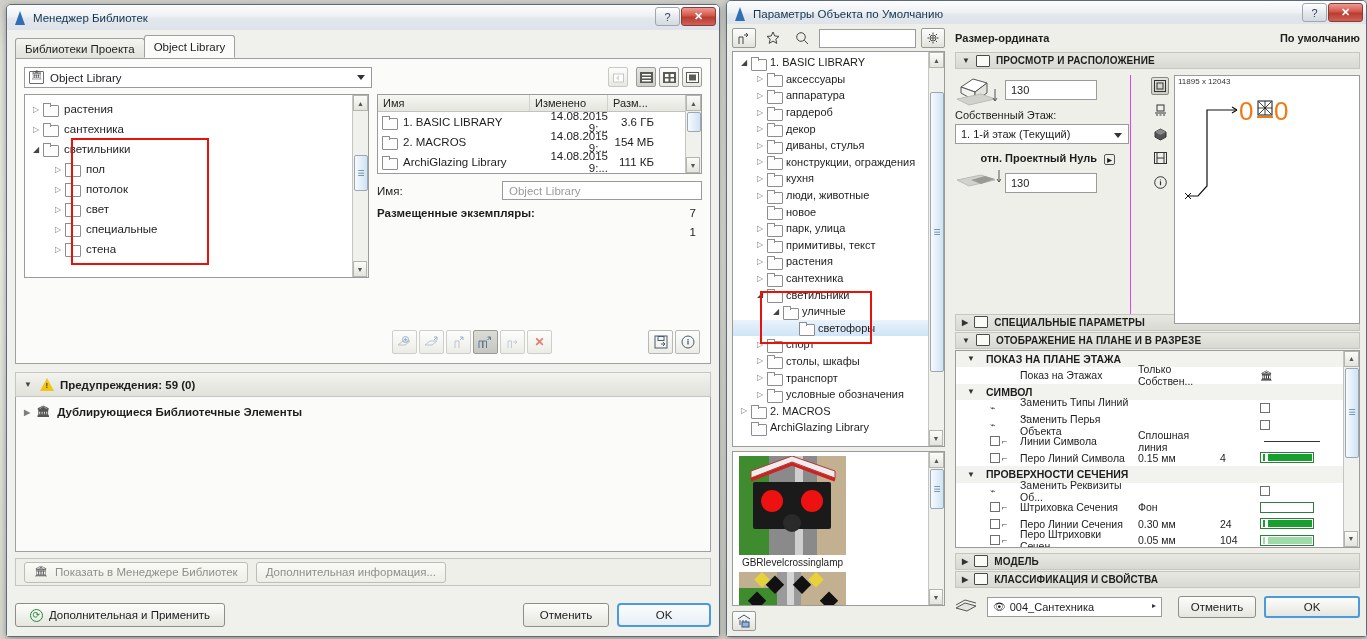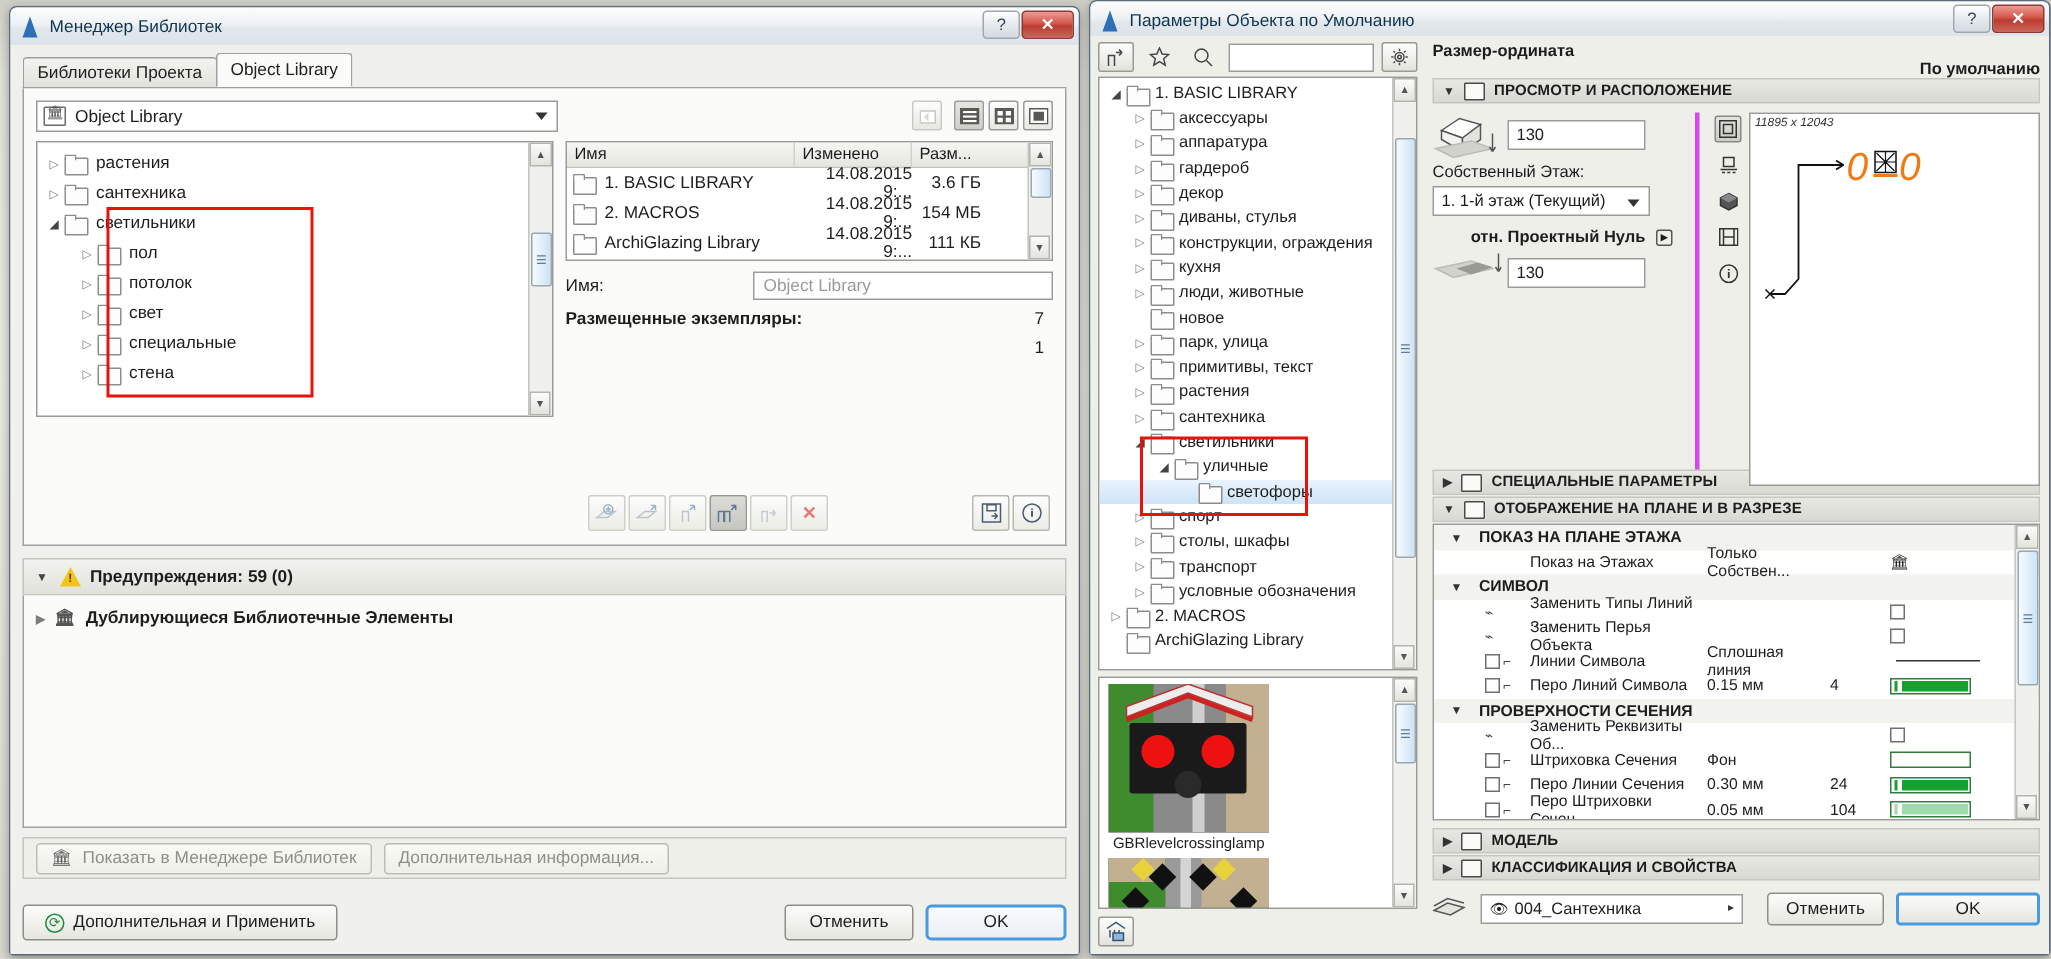--- a/index.html
+++ b/index.html
@@ -169,32 +169,32 @@
   .op-trow .fold { width:14px;height:11px;margin-right:5px; }
   .op-trow.sel { background:linear-gradient(#e9f3fc,#cfe4f7); }
 
   .thumbbox { height:155px; border:1px solid #9b9b9b; background:#fff; margin-top:4px;
       position:relative; overflow:hidden; display:flex; flex-wrap:wrap; padding:4px 4px 0 6px; gap:4px 10px;}
   .thumb { width:107px; }
   .thumb .pic { width:107px; height:99px; border:0; position:relative; overflow:hidden; background:#5a5a5a;}
   .thumb .cap { text-align:center; font-size:10px; margin-top:2px; }
   .op-left-bot { height:24px; display:flex; align-items:center; margin-top:3px; }
 
-  .op-head { display:flex; font-size:11px; font-weight:bold; height:20px;flex-direction:column; }
+  .op-head { display:flex; align-items:center; font-size:11px; font-weight:bold; height:20px; }
   .op-head .r { margin-left:auto; font-weight:bold; }
 
   .sect { height:17px; background:linear-gradient(#e8e8e2,#d9d9d3); border:1px solid #c6c6c0;
       display:flex; align-items:center; padding:0 6px; font-size:10px; font-weight:bold;
       letter-spacing:.1px; margin-top:4px; }
   .sect .cv { font-size:8px; margin-right:6px; color:#333; }
   .sect .si { width:14px; height:12px; margin-right:6px; border:1px solid #4a4a4a; border-radius:1px; background:#fafaf6;}
 
   .geo { display:flex; padding:6px 0 0 0; height:255px; }
   .geo-l { width:175px; }
-  .geo-r { flex:1; display:flex; border-left:3px solid #d946ef; padding-left:8px;font-style:italic; }
+  .geo-r { flex:1; display:flex; border-left:1px solid #d946ef; padding-left:18px; }
   .in-row { display:flex; align-items:center; margin-bottom:4px; }
   .minibox { width:46px; height:30px; position:relative; }
   .txtin { height:20px; background:#fff; border:1px solid #9b9b9b; font-size:11px;
       display:flex; align-items:center; padding-left:5px; }
   .lbl-s { font-size:11px; margin:3px 0 3px 0; }
   .sel-s { height:20px; background:#fff; border:1px solid #9b9b9b; font-size:11px;
       display:flex; align-items:center; padding-left:5px; position:relative; }
   .sel-s:after { content:""; position:absolute; right:6px; top:8px; width:0;height:0;
       border-left:4px solid transparent;border-right:4px solid transparent;border-top:5px solid #333; }
   .rlabel { font-size:11px; text-align:right; font-weight:bold; }
@@ -745,21 +745,21 @@
                 <path d="M6 12 L18 4 L32 8 L20 17 Z" fill="#fff" stroke="#555"></path>
                 <path d="M6 12 v6 l14 8 v-9 Z" fill="#f2f2ee" stroke="#555"></path>
                 <path d="M20 17 v9 l12 -8 v-10 Z" fill="#e4e4de" stroke="#555"></path>
                 <path d="M2 24 L14 30 L40 24 L26 19 Z" fill="#d2d2cc" stroke="#bbb"></path>
                 <path d="M40 14 v12 M40 26 l-2 -3 M40 26 l2 -3" stroke="#555"></path>
               </svg>
             </span>
             <span class="txtin" style="width:92px;margin-left:4px">130</span>
           </div>
           <div class="lbl-s">Собственный Этаж:</div>
-          <div class="sel-s" style="width:145px">1. 1-й этаж (Текущий)</div>
+          <div class="sel-s" style="width:174px">1. 1-й этаж (Текущий)</div>
 
           <div class="rlabel" style="width:160px;margin-top:8px;">
             <span>отн. Проектный Нуль</span>
             <span class="pgbtn">▶</span>
           </div>
           <div class="in-row" style="margin-top:3px">
             <span class="minibox">
               <svg width="46" height="22" viewBox="0 0 46 22">
                 <path d="M2 12 L14 18 L40 12 L26 7 Z" fill="#d2d2cc" stroke="#bbb"></path>
                 <path d="M16 12 L30 8 L40 11 L26 16 Z" fill="#9a9a94"></path>

